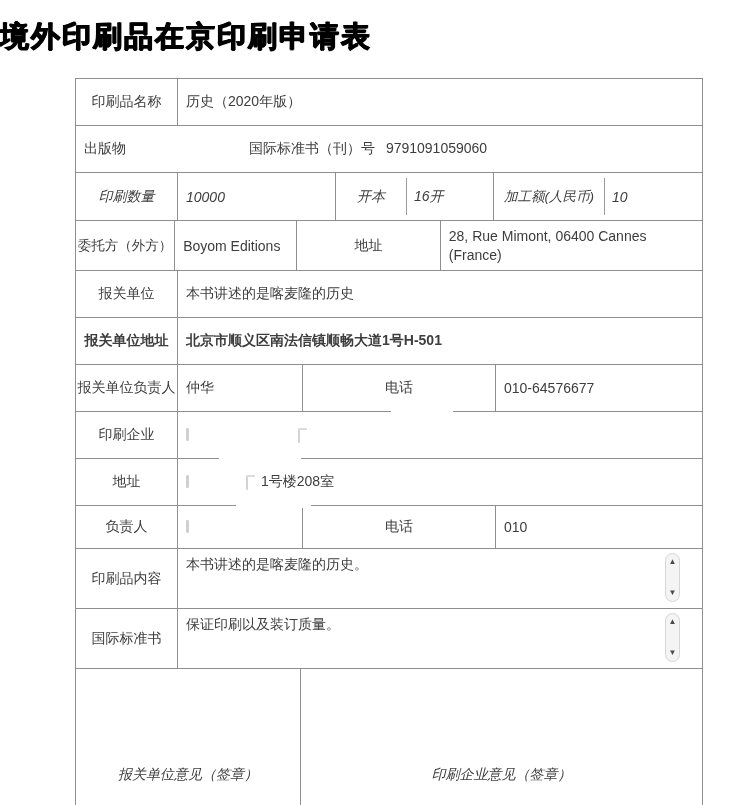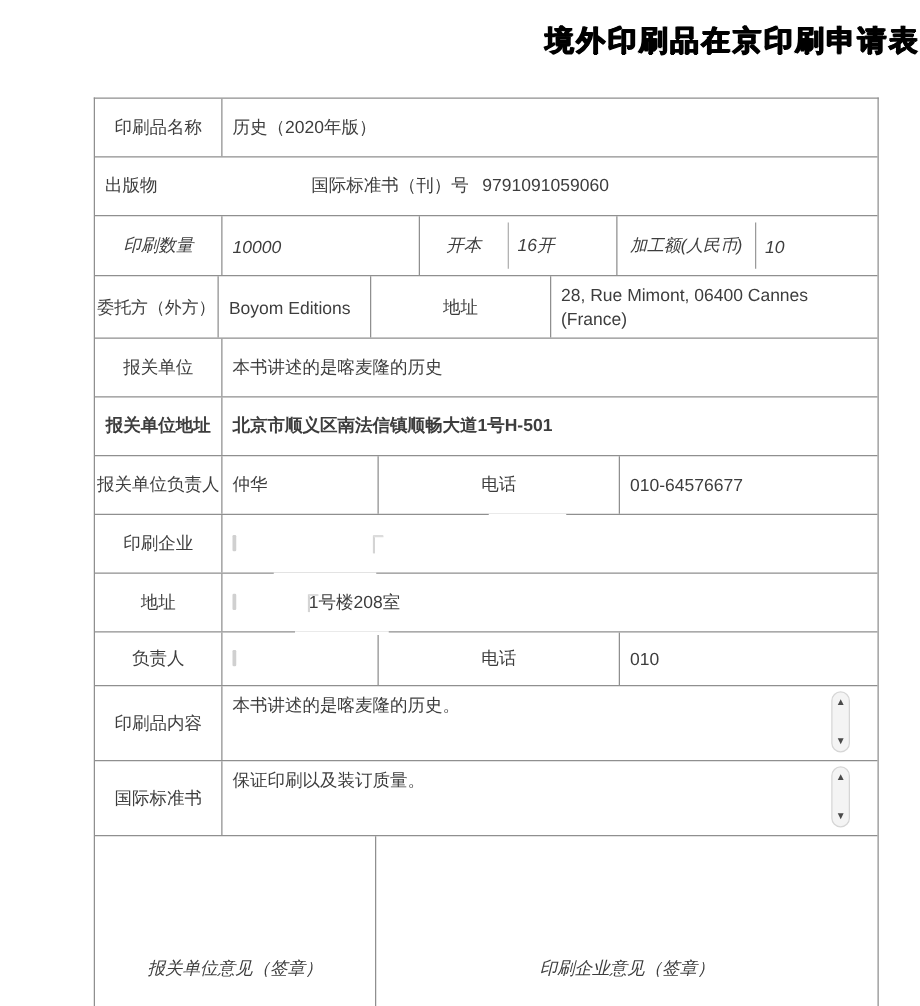--- a/index.html
+++ b/index.html
@@ -2,22 +2,22 @@
 <html><head>
 <meta charset="utf-8">
 <style>
   html,body{margin:0;padding:0;}
   body{
     width:736px;height:805px;overflow:hidden;background:#ffffff;
     font-family:"Liberation Sans","DejaVu Sans",sans-serif;
     color:#3d3d3d;font-size:14px;position:relative;
   }
   .page-title{
-    position:absolute;top:17px;left:0;width:736px;text-align:right;
-    font-size:23px;font-weight:900;color:#000;letter-spacing:2px;
+    position:absolute;top:17px;left:0;width:736px;text-align:left;
+    font-size:29px;font-weight:900;color:#000;letter-spacing:2px;
     text-shadow:0.7px 0 0 #000,-0.7px 0 0 #000,0 0.5px 0 #000;
   }
   .form-table{
     position:absolute;left:75px;top:78px;width:628px;
     border:1px solid #8f8f8f;border-bottom:none;
     box-sizing:border-box;
   }
   .frow{display:flex;border-bottom:1px solid #8f8f8f;position:relative;box-sizing:border-box;}
   .cell{
     box-sizing:border-box;display:flex;align-items:center;
@@ -120,21 +120,21 @@
       <span class="trace" style="left:8px;"></span>
       <span class="trace trace2" style="left:120px;"></span>
     </div>
   </div>
 
   <div class="frow" style="height:47px;">
     <div class="cell lab bord" style="width:102px;">地址</div>
     <div class="cell grow" style="position:relative;">
       <span class="trace" style="left:8px;"></span>
       <span class="trace trace2" style="left:68px;"></span>
-      <span class="abs-text" style="left:69px;text-align:center;">1号楼208室</span>
+      <span class="abs-text" style="left:83px;text-align:center;">1号楼208室</span>
     </div>
   </div>
 
   <div class="frow" style="height:43px;">
     <div class="cell lab bord" style="width:102px;">负责人</div>
     <div class="cell val bord" style="width:125px;">
       <span class="trace" style="left:8px;"></span>
     </div>
     <div class="cell lab bord" style="width:193px;">电话</div>
     <div class="cell val grow">010</div>

